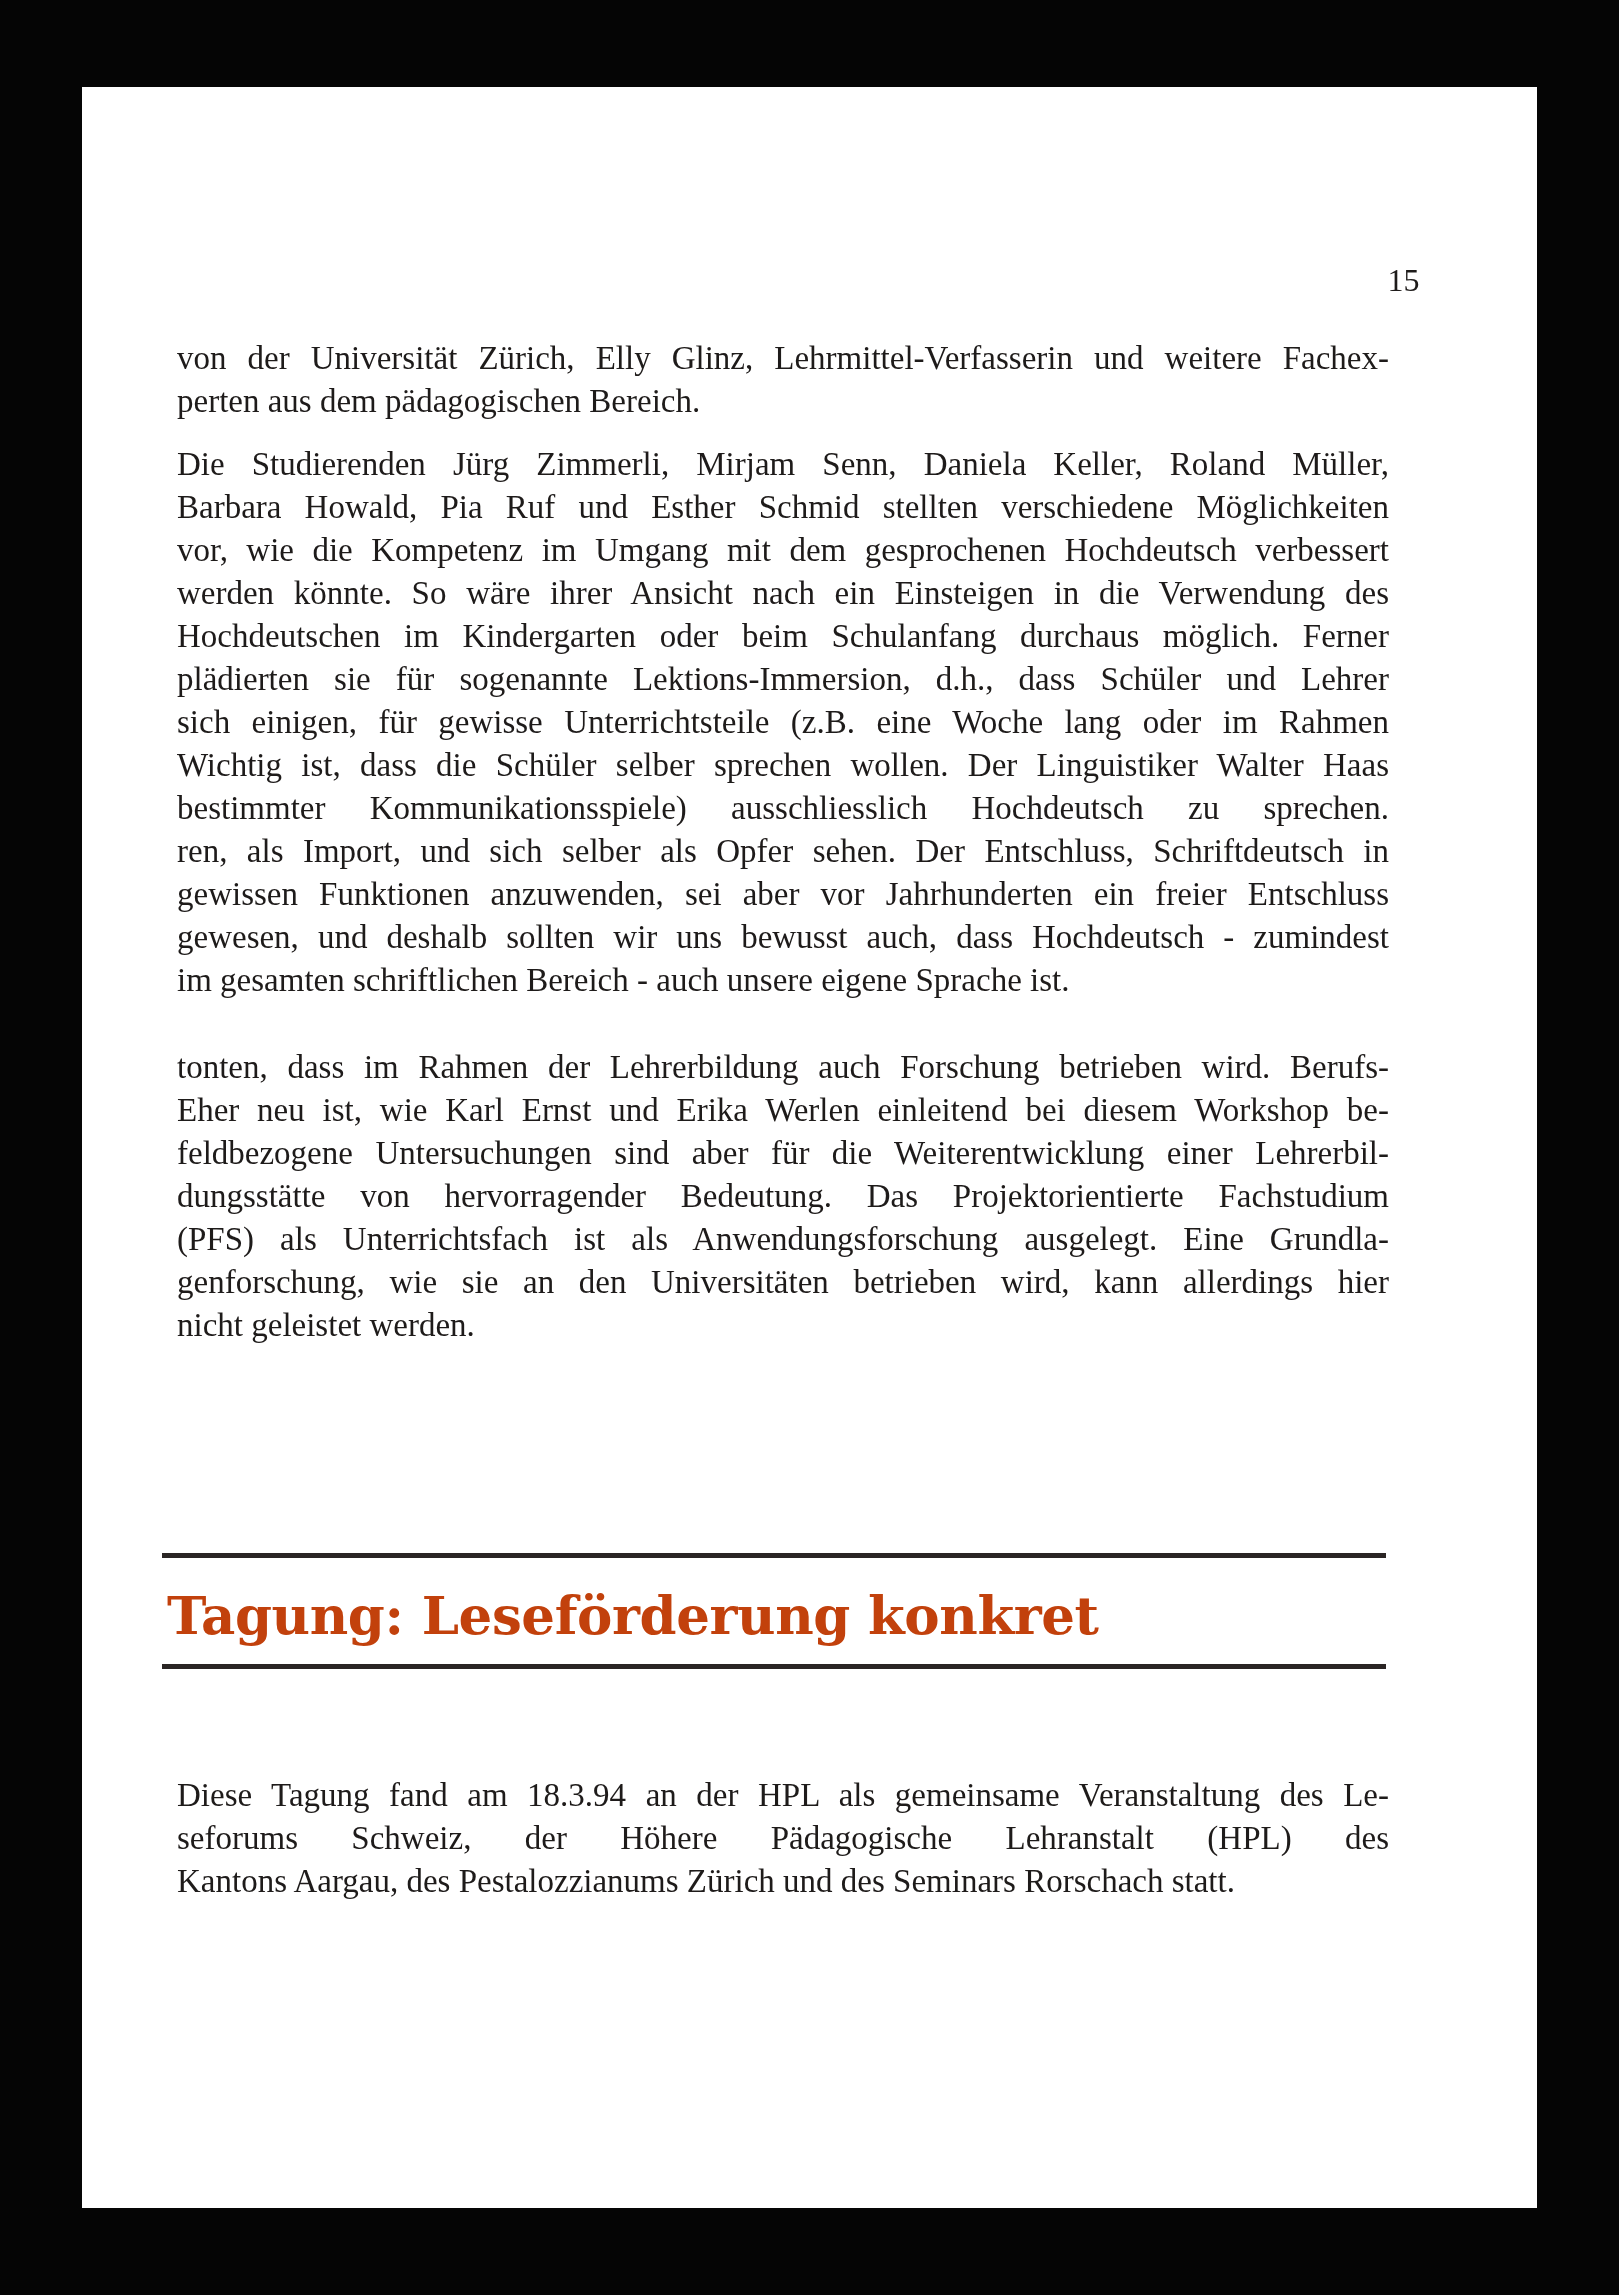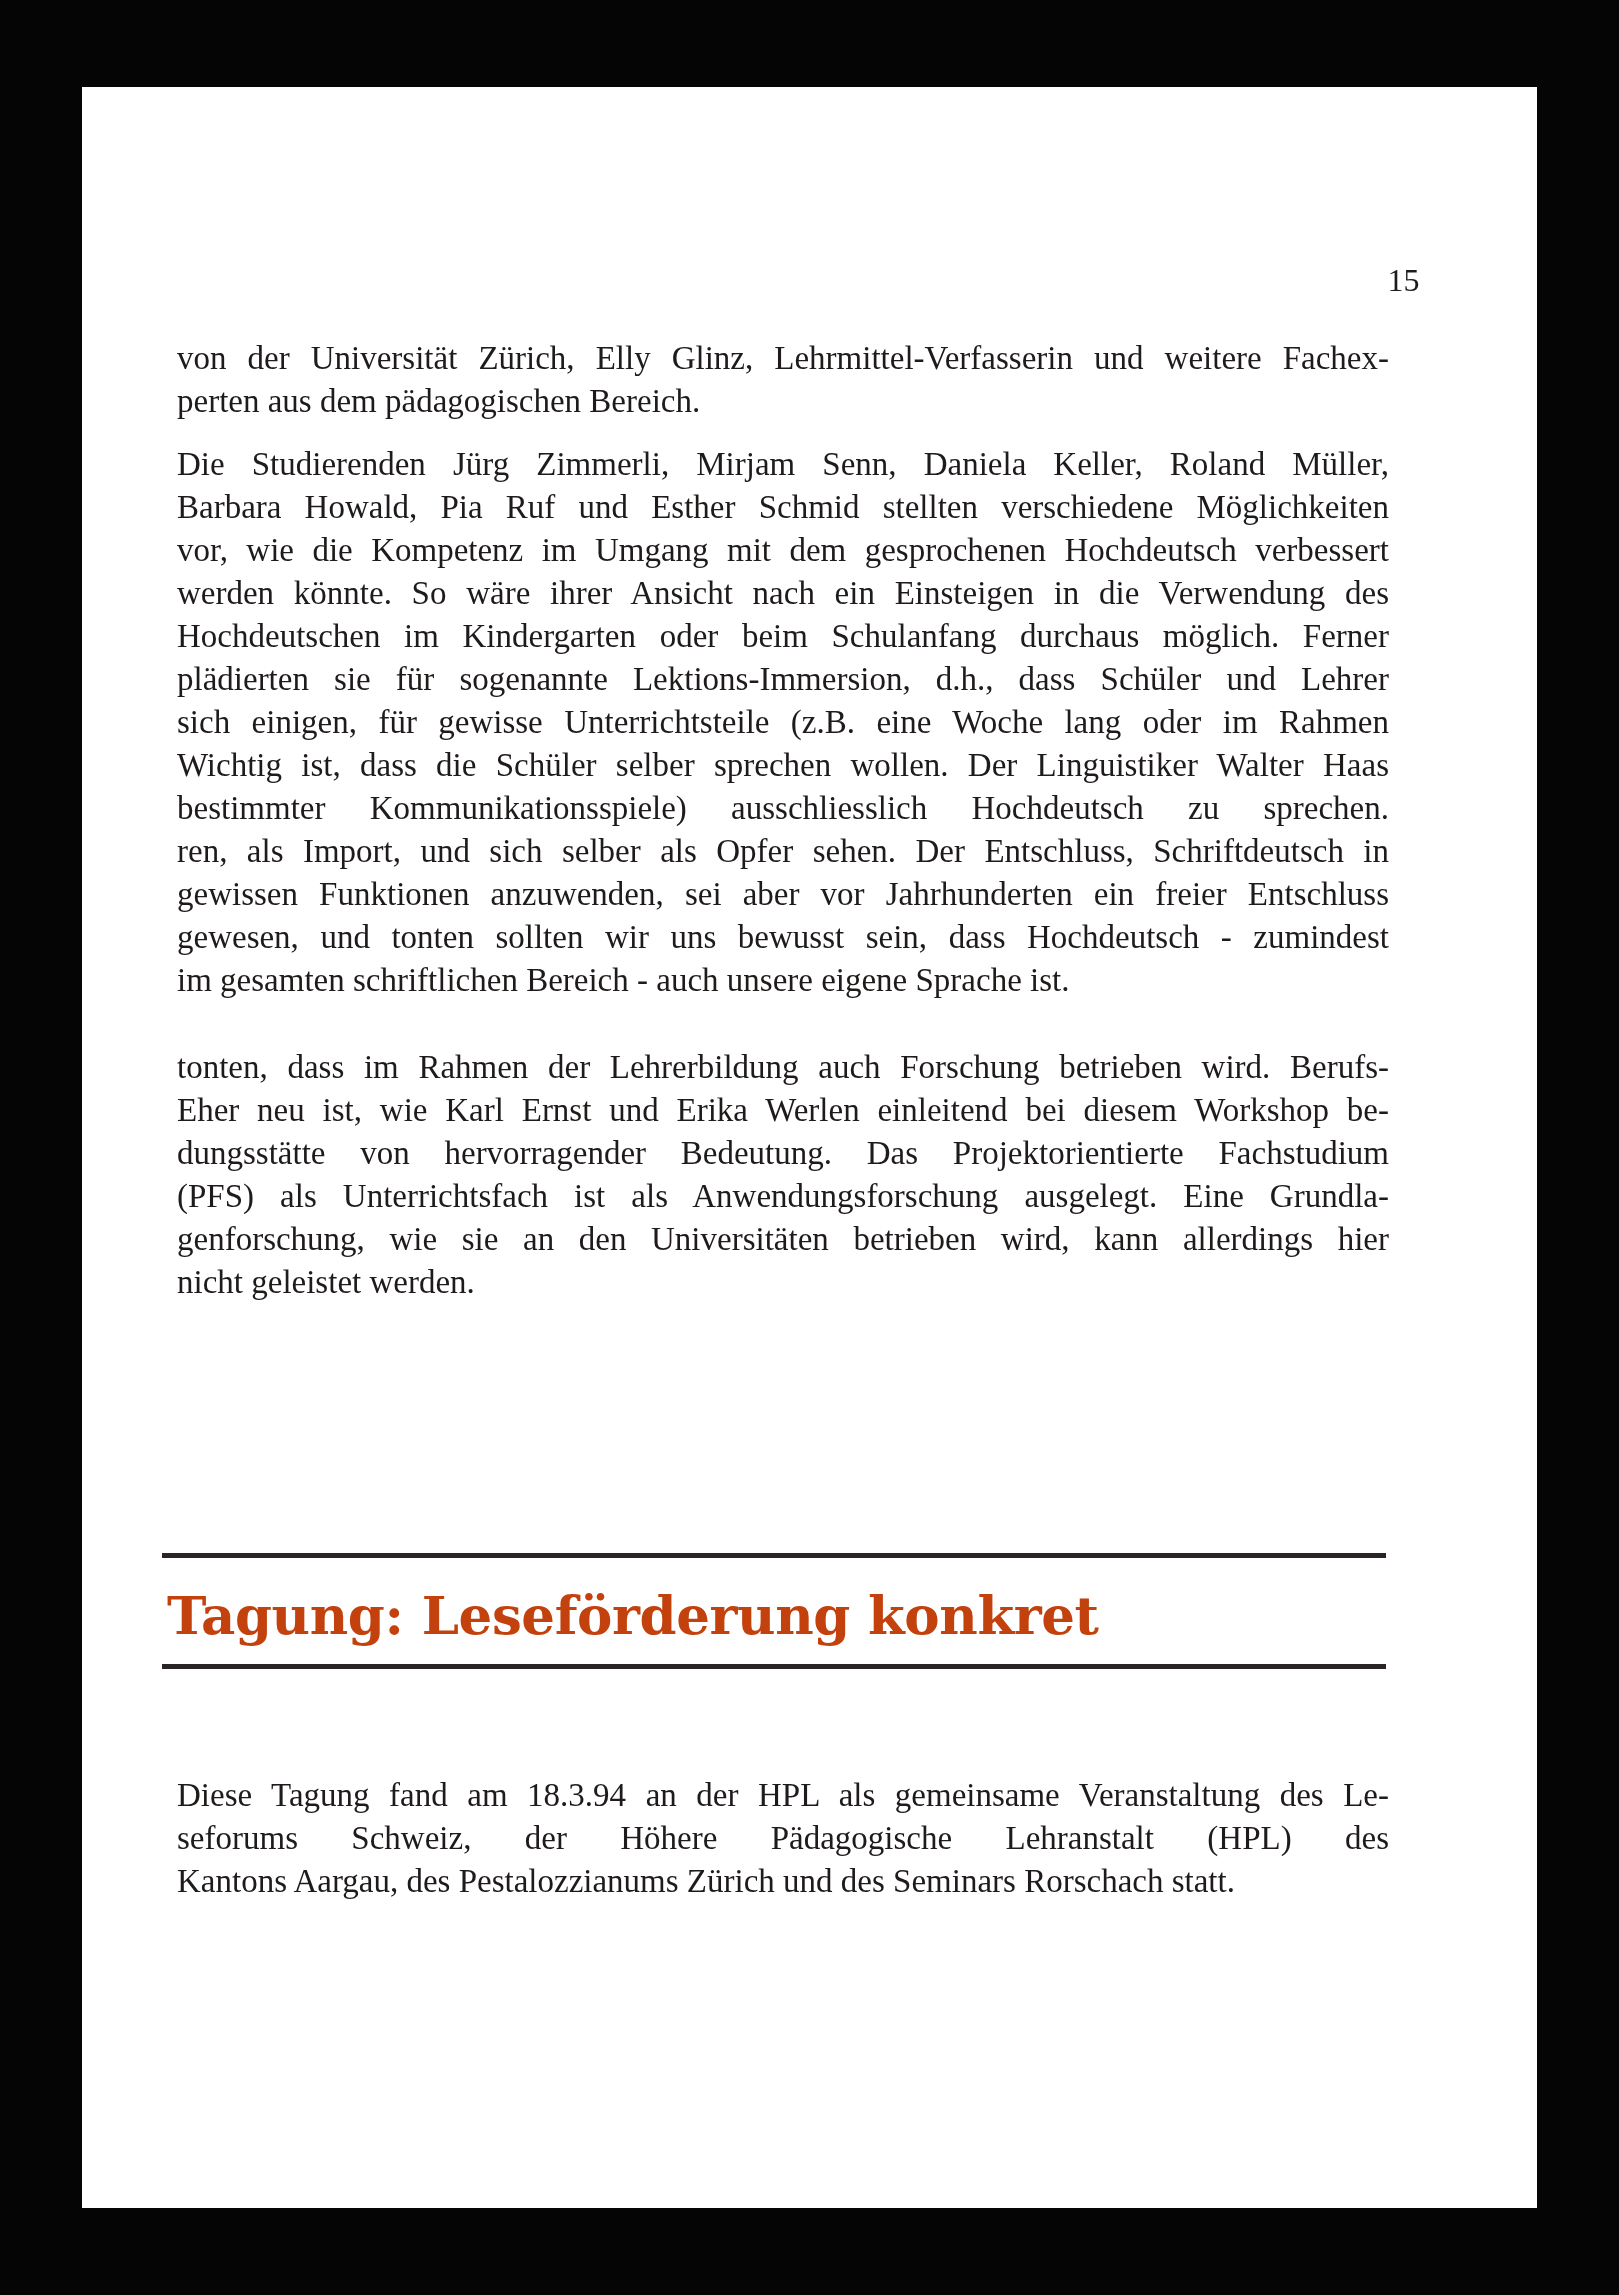--- a/index.html
+++ b/index.html
@@ -99,27 +99,28 @@
     <span class="line">Barbara Howald, Pia Ruf und Esther Schmid stellten verschiedene Möglichkeiten</span>
     <span class="line">vor, wie die Kompetenz im Umgang mit dem gesprochenen Hochdeutsch verbessert</span>
     <span class="line">werden könnte. So wäre ihrer Ansicht nach ein Einsteigen in die Verwendung des</span>
     <span class="line">Hochdeutschen im Kindergarten oder beim Schulanfang durchaus möglich. Ferner</span>
     <span class="line">plädierten sie für sogenannte Lektions-Immersion, d.h., dass Schüler und Lehrer</span>
     <span class="line">sich einigen, für gewisse Unterrichtsteile (z.B. eine Woche lang oder im Rahmen</span>
     <span class="line">Wichtig ist, dass die Schüler selber sprechen wollen. Der Linguistiker Walter Haas</span>
     <span class="line">bestimmter Kommunikationsspiele) ausschliesslich Hochdeutsch zu sprechen.</span>
     <span class="line">ren, als Import, und sich selber als Opfer sehen. Der Entschluss, Schriftdeutsch in</span>
     <span class="line">gewissen Funktionen anzuwenden, sei aber vor Jahrhunderten ein freier Entschluss</span>
-    <span class="line">gewesen, und tonten sollten wir uns bewusst sein, dass Hochdeutsch - zumindest</span>
+    <span class="line">gewesen, und deshalb sollten wir uns bewusst auch, dass Hochdeutsch - zumindest</span>
     <span class="line last">im gesamten schriftlichen Bereich - auch unsere eigene Sprache ist.</span>
   </div>
 
   <div class="text-block para3">
     <span class="line">tonten, dass im Rahmen der Lehrerbildung auch Forschung betrieben wird. Berufs-</span>
     <span class="line">Eher neu ist, wie Karl Ernst und Erika Werlen einleitend bei diesem Workshop be-</span>
+    <span class="line">feldbezogene Untersuchungen sind aber für die Weiterentwicklung einer Lehrerbil-</span>
     <span class="line">dungsstätte von hervorragender Bedeutung. Das Projektorientierte Fachstudium</span>
     <span class="line">(PFS) als Unterrichtsfach ist als Anwendungsforschung ausgelegt. Eine Grundla-</span>
     <span class="line">genforschung, wie sie an den Universitäten betrieben wird, kann allerdings hier</span>
     <span class="line last">nicht geleistet werden.</span>
   </div>
 
   <div class="rule rule-top"></div>
   <h2 class="section-heading">Tagung: Leseförderung konkret</h2>
   <div class="rule rule-bottom"></div>
 

